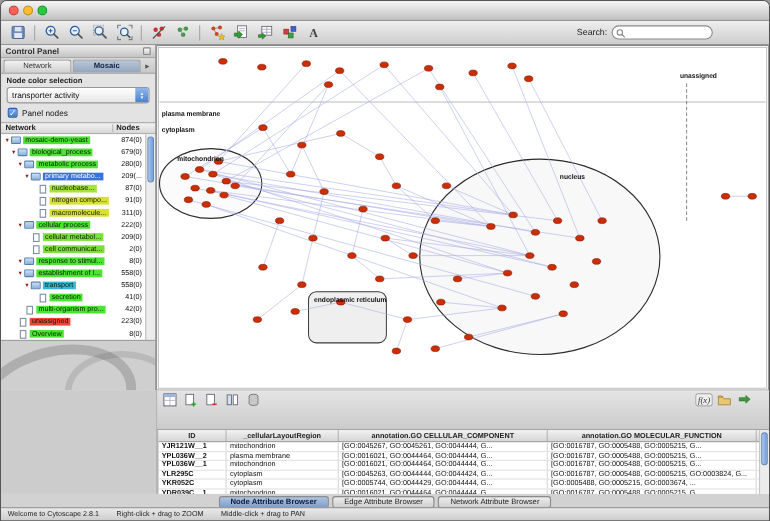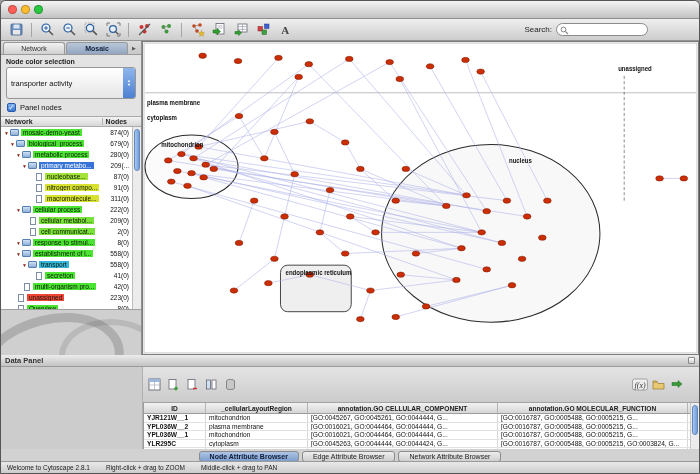--- a/index.html
+++ b/index.html
@@ -24,21 +24,21 @@
 .main{position:absolute;top:40px;left:0;right:0;height:314px;display:flex;background:#cfcfcf}
 .control{width:141px;flex:none;background:#e3e3e3;border-right:1px solid #8f8f8f;display:flex;flex-direction:column}
 .panel-head{height:12px;background:linear-gradient(#ececec,#c3c3c3);border-bottom:1px solid #9b9b9b;font-size:7.5px;font-weight:bold;color:#333;display:flex;align-items:center;padding:0 4px}
 .ph-btns{margin-left:auto;display:flex;gap:2px}
 .ph-btn{width:7px;height:7px;border:1px solid #888;background:linear-gradient(#fff,#ccc);border-radius:1px}
 .cp-tabs{height:14px;display:flex;align-items:flex-end;background:linear-gradient(#dcdcdc,#c8c8c8);border-bottom:1px solid #9b9b9b;padding:0 2px;gap:1px}
 .cp-tab{flex:1;height:12px;font-size:7px;display:flex;align-items:center;justify-content:center;border:1px solid #999;border-bottom:none;border-radius:3px 3px 0 0;background:linear-gradient(#f2f2f2,#d0d0d0);color:#333}
 .cp-tab.active{background:linear-gradient(#b9c6d8,#93a6c0);font-weight:bold;color:#102040}
 .cp-tab-more{width:10px;height:12px;font-size:5px;display:flex;align-items:center;justify-content:center;color:#555}
 .cp-sec{font-size:7px;font-weight:bold;color:#222;padding:3px 0 2px 5px}
-.combo{height:32px;margin:0 5px 3px 5px;border:1px solid #979797;border-radius:3px;background:linear-gradient(#fff,#e6e6e6);display:flex;align-items:center;overflow:hidden}
+.combo{height:15px;margin:0 5px 3px 5px;border:1px solid #979797;border-radius:3px;background:linear-gradient(#fff,#e6e6e6);display:flex;align-items:center;overflow:hidden}
 .combo-text{flex:1;font-size:7.5px;padding-left:4px;color:#111;white-space:nowrap;overflow:hidden}
 .combo-btn{width:12px;height:100%;background:linear-gradient(#8fb6ec,#4c80d2);display:flex;flex-direction:column;align-items:center;justify-content:center;color:#fff;flex:none}
 .combo-btn span{font-size:4px;line-height:4px}
 .checkrow{display:flex;align-items:center;gap:4px;padding:1px 0 4px 6px}
 .checkbox{width:9px;height:9px;border-radius:2px;border:1px solid #2a5aa8;background:linear-gradient(#7fb2f0,#3a78d0);color:#fff;font-size:8px;line-height:8px;text-align:center}
 .checklabel{font-size:7.5px;color:#111}
 .tree-head{height:11px;background:linear-gradient(#f3f3f3,#d7d7d7);border-top:1px solid #aaa;border-bottom:1px solid #aaa;display:flex;align-items:center;font-size:7px;font-weight:bold;color:#222;padding:0 4px}
 .th-nodes{margin-left:auto;padding:0 10px 0 3px;border-left:1px solid #b3b3b3}
 .treewrap{position:relative;flex:1;background:#fff;overflow:hidden}
 .tree{position:absolute;inset:0 9px 0 0;overflow:hidden}
@@ -58,21 +58,21 @@
 
 .netframe{flex:1;display:flex;flex-direction:column;border:1px solid #7d7d7d;background:#fff;min-width:0}
 .net-title{height:13px;background:linear-gradient(#9c9c9c,#6e6e6e);color:#fff;font-size:8px;display:flex;align-items:center;justify-content:center;flex:none}
 .net-canvas{flex:1;position:relative;background:#fff}
 .net-canvas svg{position:absolute;inset:0;width:100%;height:100%}
 
 .datapanel{position:absolute;top:354px;left:0;right:0;height:108px;background:#d2d2d2;display:flex;flex-direction:column}
 .dp-body{flex:1;display:flex;min-height:0}
 .dp-left{width:142px;flex:none;background:#cccccc;border-right:1px solid #b0b0b0}
 .dp-right{flex:1;display:flex;flex-direction:column;min-width:0}
-.dp-toolbar{height:36px;background:linear-gradient(#e4e4e4,#cbcbcb);border-bottom:1px solid #a2a2a2;display:flex;align-items:center;padding:0 3px;gap:2px}
+.dp-toolbar{height:36px;background:linear-gradient(#e4e4e4,#cbcbcb);border-bottom:1px solid #a2a2a2;display:flex;align-items:flex-start;padding:0 3px;gap:2px}
 .dp-btn{width:17px;height:16px;display:flex;align-items:center;justify-content:center;border-radius:2px}
 .dp-right-icons{margin-left:auto;display:flex;gap:2px;padding-right:10px}
 .attr-table{flex:1;position:relative;background:#fff;border-left:1px solid #9a9a9a;overflow:hidden}
 .attr-head{display:flex;height:11px;background:linear-gradient(#f2f2f2,#d6d6d6);border-bottom:1px solid #9d9d9d}
 .hcell{font-size:6.6px;font-weight:bold;color:#222;display:flex;align-items:center;justify-content:center;border-right:1px solid #b5b5b5;overflow:hidden;white-space:nowrap}
 .attr-body{position:absolute;top:11px;left:0;right:9px;bottom:0;overflow:hidden}
 .brow{display:flex;height:8.5px;border-bottom:1px solid #e2e2e2}
 .bcell{font-size:6.6px;line-height:8.5px;color:#111;padding-left:3px;border-right:1px solid #d8d8d8;overflow:hidden;white-space:nowrap}
 .bcell.c0{font-weight:bold}
 .c0{width:62px;flex:none}.c1{width:102px;flex:none}.c2{width:190px;flex:none}.c3{width:190px;flex:none}
@@ -201,20 +201,26 @@
             <circle cx="3.5" cy="3.5" r="2.4" fill="none" stroke="#888" stroke-width="1"></circle>
             <line x1="5.4" y1="5.4" x2="8" y2="8" stroke="#888" stroke-width="1.1"></line>
           </svg>
         <input class="searchfield" type="text" value="" style="">
       </span>
     </div>
   </div>
 
   <div class="main">
     <div class="control">
+      <div class="panel-head">
+        <span>Control Panel</span>
+        <span class="ph-btns">
+          <span class="ph-btn"></span>
+        </span>
+      </div>
       <div class="cp-tabs">
         <div class="cp-tab">Network</div>
         <div class="cp-tab active">Mosaic</div>
         <div class="cp-tab-more">▶</div>
       </div>
       <div class="cp-sec">Node color selection</div>
       <div class="combo">
         <span class="combo-text">transporter activity</span>
         <span class="combo-btn">
             <span>▲</span>
@@ -494,26 +500,20 @@
             <text x="18" y="99" font-size="6" font-weight="bold" fill="#111" font-family="&quot;Liberation Sans&quot;, sans-serif">mitochondrion</text>
             <text x="362" y="114" font-size="6" font-weight="bold" fill="#111" font-family="&quot;Liberation Sans&quot;, sans-serif">nucleus</text>
             <text x="141" y="220" font-size="6" font-weight="bold" fill="#111" font-family="&quot;Liberation Sans&quot;, sans-serif">endoplasmic reticulum</text>
             <text x="470" y="27" font-size="6" font-weight="bold" fill="#111" font-family="&quot;Liberation Sans&quot;, sans-serif">unassigned</text>
           </svg>
       </div>
     </div>
   </div>
 
   <div class="datapanel">
-    <div class="panel-head">
-      <span>Data Panel</span>
-      <span class="ph-btns">
-        <span class="ph-btn"></span>
-      </span>
-    </div>
     <div class="dp-body">
       <div class="dp-left"></div>
       <div class="dp-right">
         <div class="dp-toolbar">
           <div class="dp-btn">
             <svg width="13" height="13" viewBox="0 0 13 13">
                 <rect x="1" y="1" width="11" height="11" fill="#fff" stroke="#556" stroke-width="0.8"></rect>
                 <rect x="1" y="1" width="11" height="3" fill="#9db8dc"></rect>
                 <line x1="1" y1="7" x2="12" y2="7" stroke="#aab" stroke-width="0.7"></line>
                 <line x1="6.5" y1="1" x2="6.5" y2="12" stroke="#aab" stroke-width="0.7"></line>

